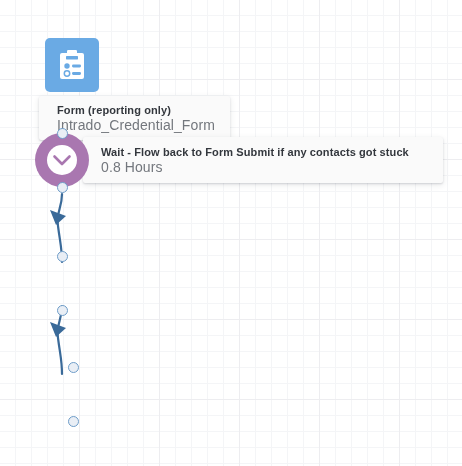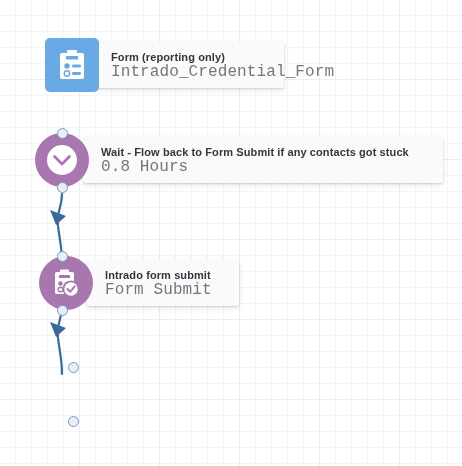--- a/index.html
+++ b/index.html
@@ -94,27 +94,26 @@
 
   .node-title {
     font-size: 11px;
     font-weight: bold;
     color: #33373d;
     line-height: 15px;
     white-space: nowrap;
     letter-spacing: 0.1px;
   }
   .node-subtitle {
-    font-size: 16px;
+    font-size: 14px;
     font-weight: normal;
     color: #73777d;
     line-height: 15px;
     white-space: nowrap;
     letter-spacing: 0.1px;
-    font-family: Liberation Mono, monospace;
   }
 
   
   .port {
     position: absolute;
     width: 11px;
     height: 11px;
     border-radius: 50%;
     background: #e9eef5;
     border: 1.5px solid #6f9dc9;
@@ -136,21 +135,21 @@
       <path d="M 62,194 C 62,208 56,212 58,226 C 60,242 62,248 62,262" fill="none" stroke="#3a6a99" stroke-width="2.2" stroke-linecap="round"></path>
       <path d="M 50,210 L 66,216 L 56,225 Z" fill="#3a6a99"></path>
     </g>
 
     <g>
       <path d="M 62,306 C 62,320 56,324 58,338 C 60,354 62,360 62,374" fill="none" stroke="#3a6a99" stroke-width="2.2" stroke-linecap="round"></path>
       <path d="M 50,322 L 66,328 L 56,337 Z" fill="#3a6a99"></path>
     </g>
   </svg>
 
-  <div class="node" style="left:45px; top:38px;">
+  <div class="node" style="left:45px; top:38px;flex-direction:column;">
     <div class="node-icon square" style="background:#6aaae4;">
       <svg class="glyph" width="30" height="32" viewBox="0 0 30 32" aria-hidden="true">
         <rect x="3" y="4" width="24" height="26" rx="2" fill="#ffffff"></rect>
         <rect x="10" y="1" width="10" height="5" rx="1.2" fill="#ffffff"></rect>
         <rect x="9" y="7" width="12" height="3.4" rx="0.6" fill="#6aaae4"></rect>
         <circle cx="10" cy="17" r="2.7" fill="#6aaae4"></circle>
         <rect x="15" y="15.6" width="9" height="2.8" rx="1.3" fill="#6aaae4"></rect>
         <circle cx="10" cy="24.5" r="2.7" fill="none" stroke="#6aaae4" stroke-width="1.5"></circle>
         <rect x="15" y="23.1" width="9" height="2.8" rx="1.3" fill="#6aaae4"></rect>
       </svg>
@@ -169,37 +168,19 @@
       </svg>
     </div>
     <div class="node-card" style="width:360px;">
       <div class="node-title">Wait - Flow back to Form Submit if any contacts got stuck</div>
       <div class="node-subtitle">0.8 Hours</div>
     </div>
   </div>
   <div class="port" style="left:57px; top:128px;"></div>
   <div class="port" style="left:57px; top:182px;"></div>
 
-  <div class="node" style="left:39px; top:256px;">
-    <div class="node-icon circle" style="background:#a977b0;">
-      <svg class="glyph" width="40" height="40" viewBox="0 0 40 40" aria-hidden="true">
-        <rect x="9" y="9" width="19" height="22" rx="1.8" fill="#ffffff"></rect>
-        <rect x="14" y="6.5" width="9" height="4.4" rx="1" fill="#ffffff"></rect>
-        <rect x="13" y="12" width="11" height="3" rx="0.6" fill="#a977b0"></rect>
-        <circle cx="14.5" cy="20.5" r="2.3" fill="#a977b0"></circle>
-        <rect x="18.5" y="19.3" width="7" height="2.4" rx="1.1" fill="#a977b0"></rect>
-        <circle cx="14.5" cy="26.5" r="2.3" fill="none" stroke="#a977b0" stroke-width="1.4"></circle>
-        <circle cx="25" cy="26" r="7.6" fill="#ffffff" stroke="#a977b0" stroke-width="1.7"></circle>
-        <path d="M 21.4,26 L 24.2,28.8 L 28.8,23.2" fill="none" stroke="#a977b0" stroke-width="2" stroke-linecap="round" stroke-linejoin="round"></path>
-      </svg>
-    </div>
-    <div class="node-card" style="width:152px;">
-      <div class="node-title">Intrado form submit</div>
-      <div class="node-subtitle">Form Submit</div>
-    </div>
-  </div>
   <div class="port" style="left:57px; top:251px;"></div>
   <div class="port" style="left:57px; top:305px;"></div>
 
   <div class="port" style="left:68px; top:362px;"></div>
   <div class="port" style="left:68px; top:416px;"></div>
 
 </div>
 
 </body></html>

